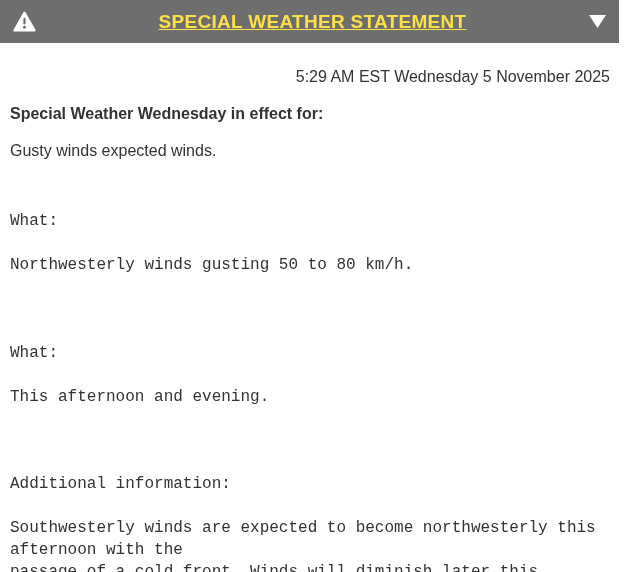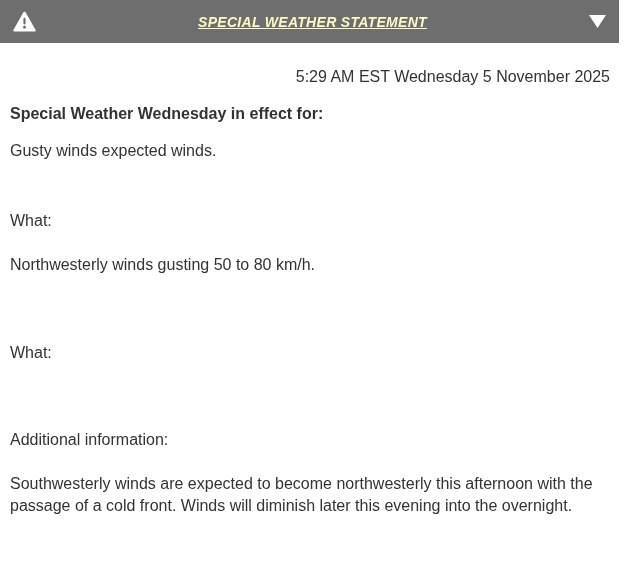--- a/index.html
+++ b/index.html
@@ -25,27 +25,26 @@
   }
   .warn-icon {
     flex: 0 0 auto;
     display: inline-flex;
     align-items: center;
   }
   .banner-title {
     flex: 1 1 auto;
     margin: 0;
     text-align: center;
-    color: #fef9c3;
-    font-size: 14px;
+    color: #fde047;
+    font-size: 19px;
     font-weight: bold;
     letter-spacing: 0.3px;
     text-decoration: underline;
     cursor: pointer;
-    font-style: italic;
   }
   .collapse-icon {
     flex: 0 0 auto;
     display: inline-flex;
     align-items: center;
     cursor: pointer;
   }
   .content {
     padding: 0 10px;
     width: 600px;
@@ -62,21 +61,21 @@
   .heading   { margin-top: 15px !important; font-weight: bold; }
   ul.areas {
     margin: 2px 0 0 0;
     padding-left: 40px;
     line-height: 22px;
   }
   .summary    { margin-top: 15px !important; }
   .what       { margin-top: 26px !important; }
   .when       { margin-top: 22px !important; }
   .additional { margin-top: 21px !important; }
-  .block { display: block; }
+  .block { display: block; font-family: Liberation Mono, monospace; }
 </style>
 </head>
 <body>
 
 <div class="page">
 
   <header class="banner">
     <span class="warn-icon">
       <svg width="23" height="21" viewBox="0 0 24 22" aria-hidden="true">
         <path d="M12 2 L22.4 20.3 H1.6 Z" fill="#ffffff" stroke="#ffffff" stroke-width="2.5" stroke-linejoin="round"></path>
@@ -101,20 +100,21 @@
 
     <p class="summary">Gusty winds expected winds.</p>
 
     <p class="what">
       <span class="block">What:</span>
       <span class="block">Northwesterly winds gusting 50 to 80 km/h.</span>
     </p>
 
     <p class="when">
       <span class="block">What:</span>
+      <span class="block">This afternoon and evening.</span>
     </p>
 
     <p class="additional">
       <span class="block">Additional information:</span>
       <span class="block">Southwesterly winds are expected to become northwesterly this afternoon with the
 passage of a cold front. Winds will diminish later this evening into the overnight.</span>
     </p>
 
   </main>
 </div>

